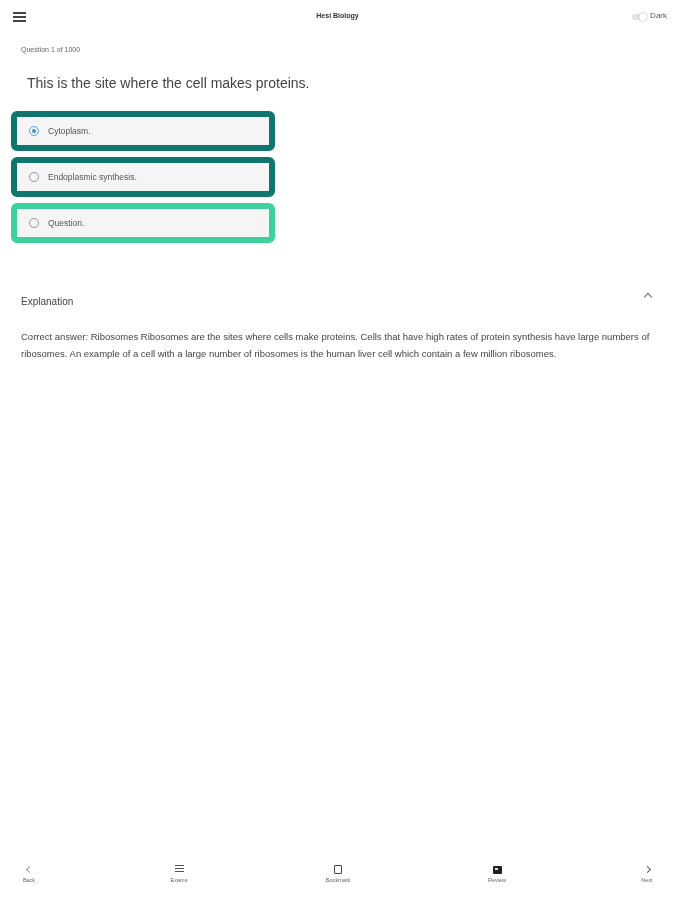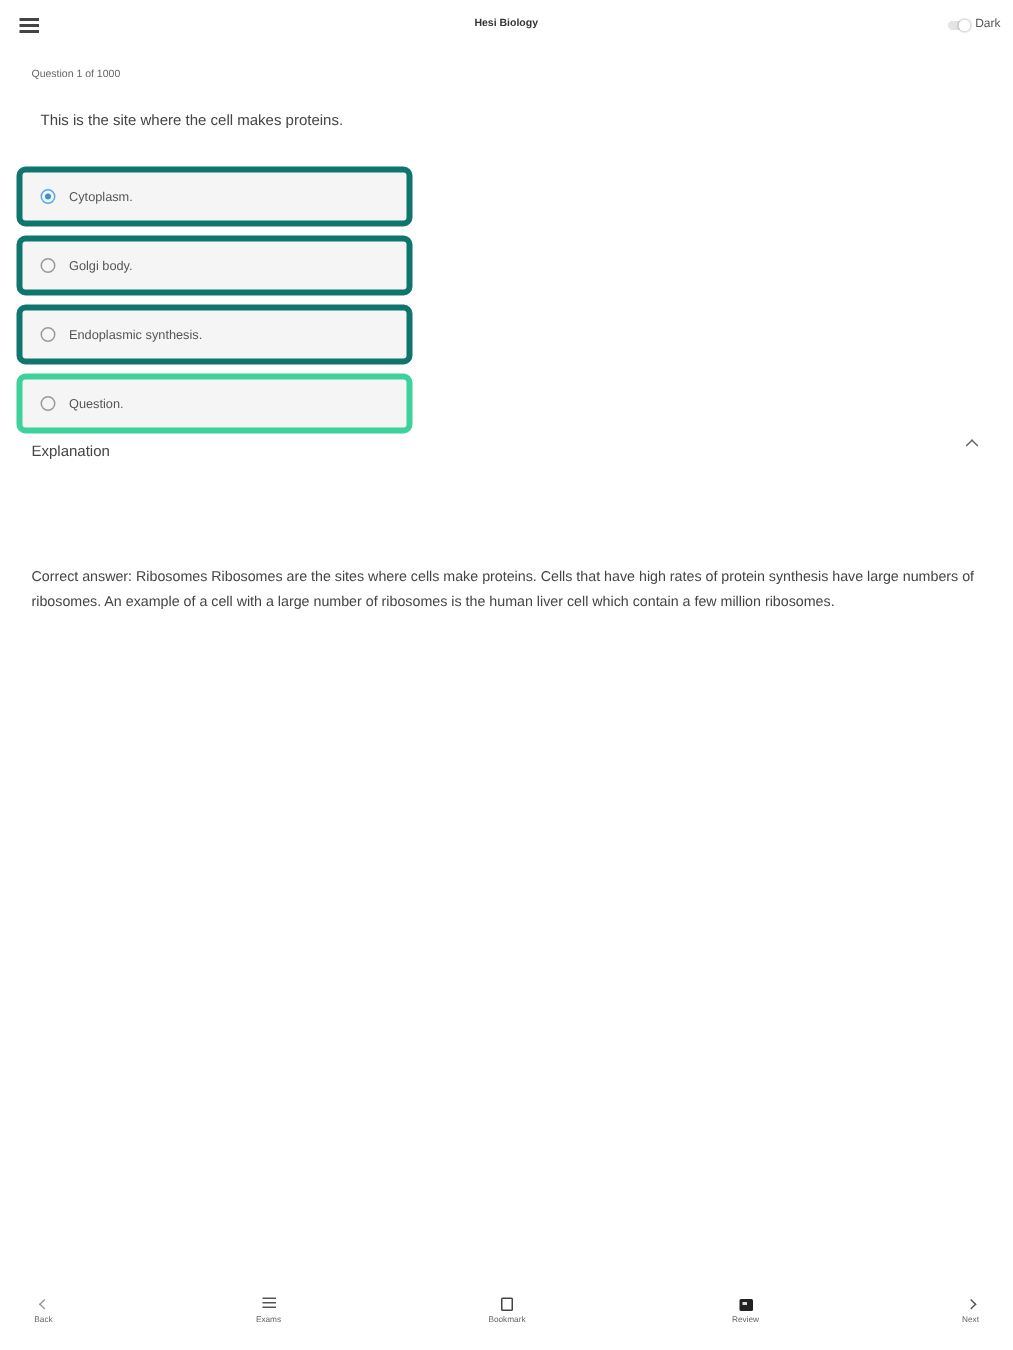--- a/index.html
+++ b/index.html
@@ -10,34 +10,34 @@
   .topbar { position:absolute; left:0; top:0; width:675px; height:34px; }
   .menu-icon { position:absolute; left:13px; top:12px; width:13px; height:10px; cursor:pointer; }
   .menu-icon span { display:block; height:1.5px; background:#444; margin-bottom:2.7px; }
   .app-title { position:absolute; left:0; right:0; top:12px; text-align:center; font-size:7px; font-weight:bold; color:#333; }
   .dark-toggle { position:absolute; right:8px; top:11px; display:flex; align-items:flex-end; gap:4px; cursor:pointer; }
   .toggle-track { width:14px; height:6px; border-radius:3px; background:#e4e4e4; position:relative; }
   .toggle-knob { position:absolute; right:-1px; top:-1.5px; width:8px; height:8px; border-radius:50%; background:#fff; box-shadow:0 0 1.5px rgba(0,0,0,0.5); }
   .toggle-label { font-size:8px; color:#555; }
 
   .qcounter { position:absolute; left:21px; top:46px; font-size:7px; color:#666; }
-  .qtext { position:absolute; left:27px; top:75px; font-size:10px; color:#444; }
+  .qtext { position:absolute; left:27px; top:75px; font-size:14px; color:#444; }
 
   .options { position:absolute; left:11px; top:111px; width:264px; }
-  .option { box-sizing:border-box; height:40px; margin-bottom:6px; border-radius:6px; border:4px solid #0f766e; background:#f5f5f5; display:flex; align-items:center; padding-left:12px; cursor:pointer; }
+  .option { box-sizing:border-box; height:40px; margin-bottom:6px; border-radius:6px; border:6px solid #0f766e; background:#f5f5f5; display:flex; align-items:center; padding-left:12px; cursor:pointer; }
   .option.correct { border-color:#3dd19c; }
   .radio { width:10px; height:10px; border-radius:50%; border:1.3px solid #999; box-sizing:border-box; margin-right:9px; flex:none; position:relative; }
   .radio.checked { border-color:#5aa7e8; }
   .radio.checked::after { content:""; position:absolute; left:2px; top:2px; width:4px; height:4px; border-radius:50%; background:#3c8fe0; }
   .option-label { font-size:8.5px; color:#555; }
 
   .expl-header { position:absolute; left:21px; top:291px; width:632px; height:16px; cursor:pointer; }
   .expl-title { font-size:10px; color:#444; }
   .chevron-up { position:absolute; right:2px; top:3px; width:5px; height:5px; border-left:1.3px solid #666; border-top:1.3px solid #666; transform:rotate(45deg); }
-  .expl-body { position:absolute; left:21px; top:328px; width:632px; font-size:9.5px; line-height:17px; color:#444;margin-top:48px; }
+  .expl-body { position:absolute; left:21px; top:328px; width:632px; font-size:9.5px; line-height:17px; color:#444; }
 
   .bottomnav { position:absolute; left:0; bottom:0; width:675px; height:40px; }
   .nav-item { position:absolute; top:864px; width:60px; margin-left:-30px; text-align:center; cursor:pointer; }
   .nav-icon { height:11px; display:flex; justify-content:center; align-items:center; margin-bottom:2px; }
   .nav-label { font-size:5.5px; color:#666; }
   .ic-back { width:4px; height:4px; border-left:1px solid #999; border-bottom:1px solid #999; transform:rotate(45deg); }
   .ic-next { width:4px; height:4px; border-right:1px solid #555; border-top:1px solid #555; transform:rotate(45deg); }
   .ic-list { width:9px; }
   .ic-list span { display:block; height:1.2px; background:#555; margin-bottom:1.8px; }
   .ic-bookmark { width:6px; height:7px; border:1.2px solid #444; border-radius:1px; }
@@ -62,24 +62,20 @@
   </div>
 </div>
 
 <div class="qcounter">Question 1 of 1000</div>
 <div class="qtext">This is the site where the cell makes proteins.</div>
 
 <div class="options">
   <div class="option">
     <span class="radio checked"></span>
     <span class="option-label">Cytoplasm.</span>
-  </div>
-  <div class="option">
-    <span class="radio"></span>
-    <span class="option-label">Golgi body.</span>
   </div>
   <div class="option">
     <span class="radio"></span>
     <span class="option-label">Endoplasmic synthesis.</span>
   </div>
   <div class="option correct">
     <span class="radio"></span>
     <span class="option-label">Question.</span>
   </div>
 </div>

